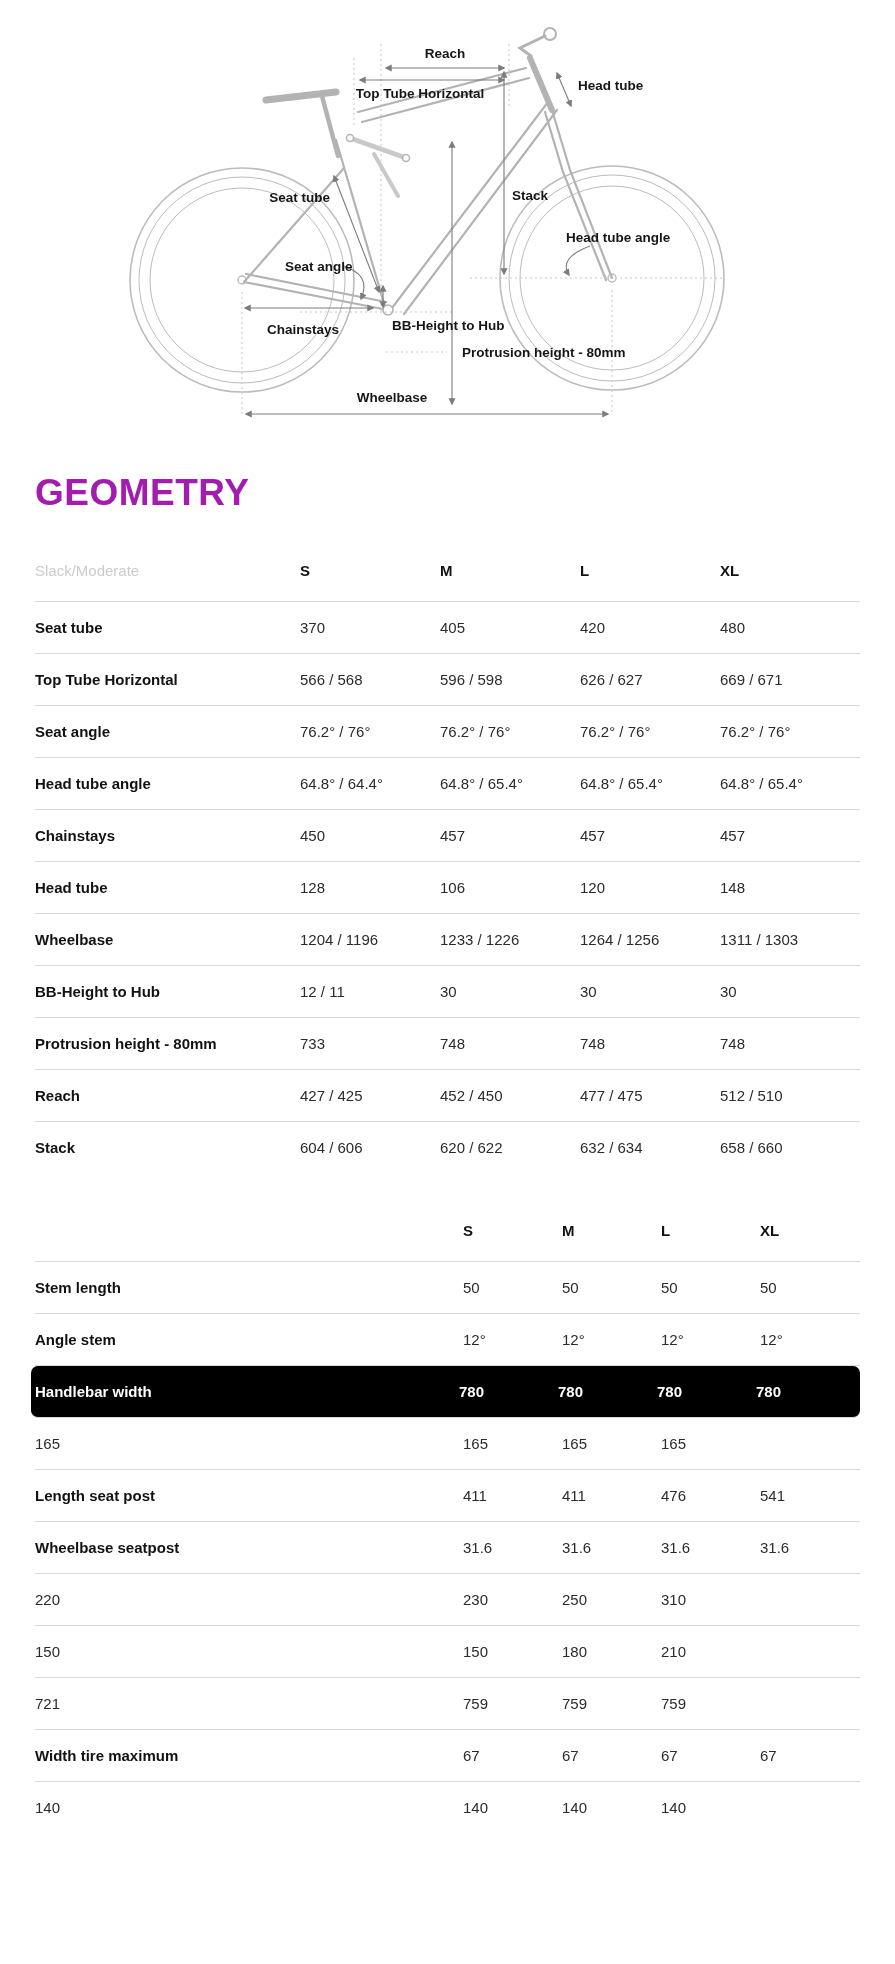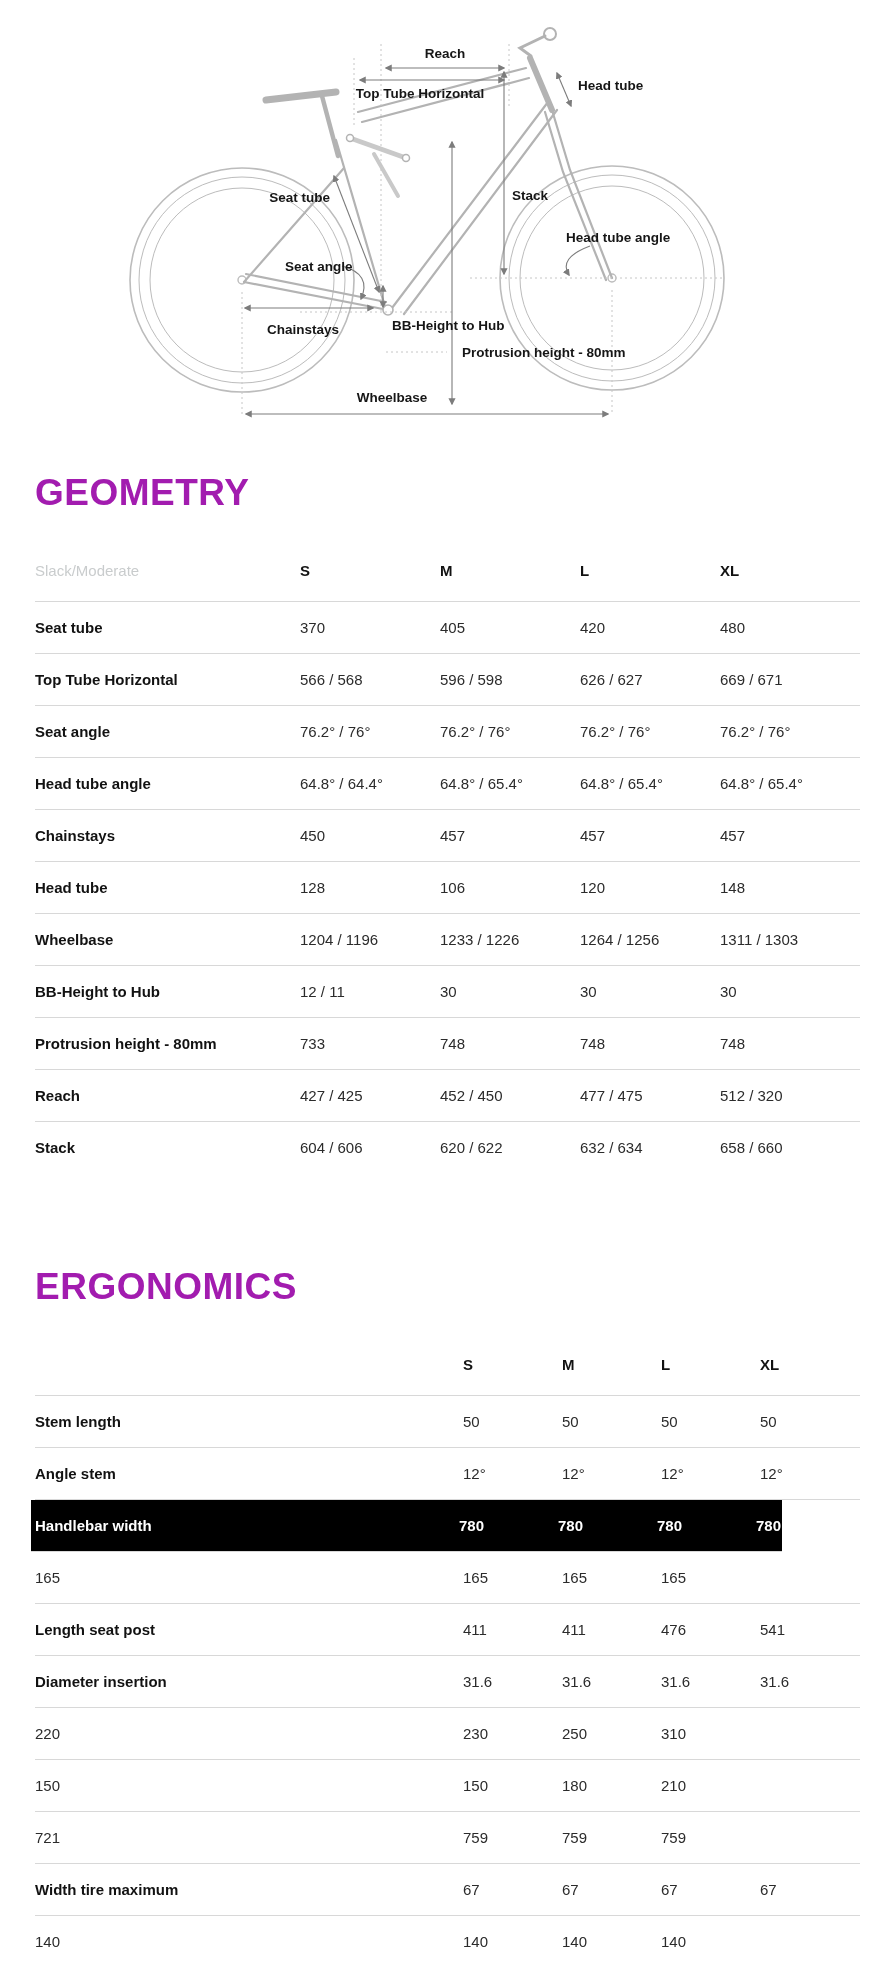--- a/index.html
+++ b/index.html
@@ -37,21 +37,21 @@
   .tr.head { height:44px; align-items:start; padding-top:4px; }
   .td { font-size:15px; line-height:1.2; }
   .td.lbl { font-weight:bold; color:#121212; }
   .td.val { color:#2b2b2b; }
   .td.colhead { font-weight:bold; color:#121212; }
   .td.muted { color:#c9cccd; font-weight:normal; }
   .tr.row:last-child { border-bottom:none; }
   .tr.hl { background:#000000; }
   .tr.hl .td.lbl, .tr.hl .td.val { color:#ffffff; font-weight:bold; }
   .tr.hl .td.lbl { padding-left:4px; }
-  .tr.hl { margin-left:-4px; padding-left:0; width:751px; }
+  .tr.hl { margin-left:-4px; padding-left:0; width:829px;border-radius:7px; }
 </style>
 </head>
 <body>
 
 <div class="page">
 
   <div class="diagram-wrap">
     <svg width="895" height="430" viewBox="0 0 895 430">
       <defs>
         <marker id="ah" viewBox="0 0 10 10" refX="8" refY="5" markerWidth="6.5" markerHeight="6.5" orient="auto-start-reverse">
@@ -207,34 +207,33 @@
         <div class="td val">733</div>
         <div class="td val">748</div>
         <div class="td val">748</div>
         <div class="td val">748</div>
       </div>
       <div class="tr row">
         <div class="td lbl">Reach</div>
         <div class="td val">427 / 425</div>
         <div class="td val">452 / 450</div>
         <div class="td val">477 / 475</div>
-        <div class="td val">512 / 320</div>
+        <div class="td val">512 / 510</div>
       </div>
       <div class="tr row">
         <div class="td lbl">Stack</div>
         <div class="td val">604 / 606</div>
         <div class="td val">620 / 622</div>
         <div class="td val">632 / 634</div>
         <div class="td val">658 / 660</div>
       </div>
     </div>
   </section>
 
   <section>
-    <h2 class="sec-title ergonomics-title">ERGONOMICS</h2>
 
     <div class="tbl ergo">
       <div class="tr head">
         <div class="td"></div>
         <div class="td colhead">S</div>
         <div class="td colhead">M</div>
         <div class="td colhead">L</div>
         <div class="td colhead">XL</div>
       </div>
 
@@ -266,21 +265,21 @@
         <div class="td val">165</div>
       </div>
       <div class="tr row">
         <div class="td lbl">Length seat post</div>
         <div class="td val">411</div>
         <div class="td val">411</div>
         <div class="td val">476</div>
         <div class="td val">541</div>
       </div>
       <div class="tr row">
-        <div class="td lbl">Diameter insertion</div>
+        <div class="td lbl">Wheelbase seatpost</div>
         <div class="td val">31.6</div>
         <div class="td val">31.6</div>
         <div class="td val">31.6</div>
         <div class="td val">31.6</div>
       </div>
       <div class="tr row">
         <div class="td val">220</div>
         <div class="td val">230</div>
         <div class="td val">250</div>
         <div class="td val">310</div>

